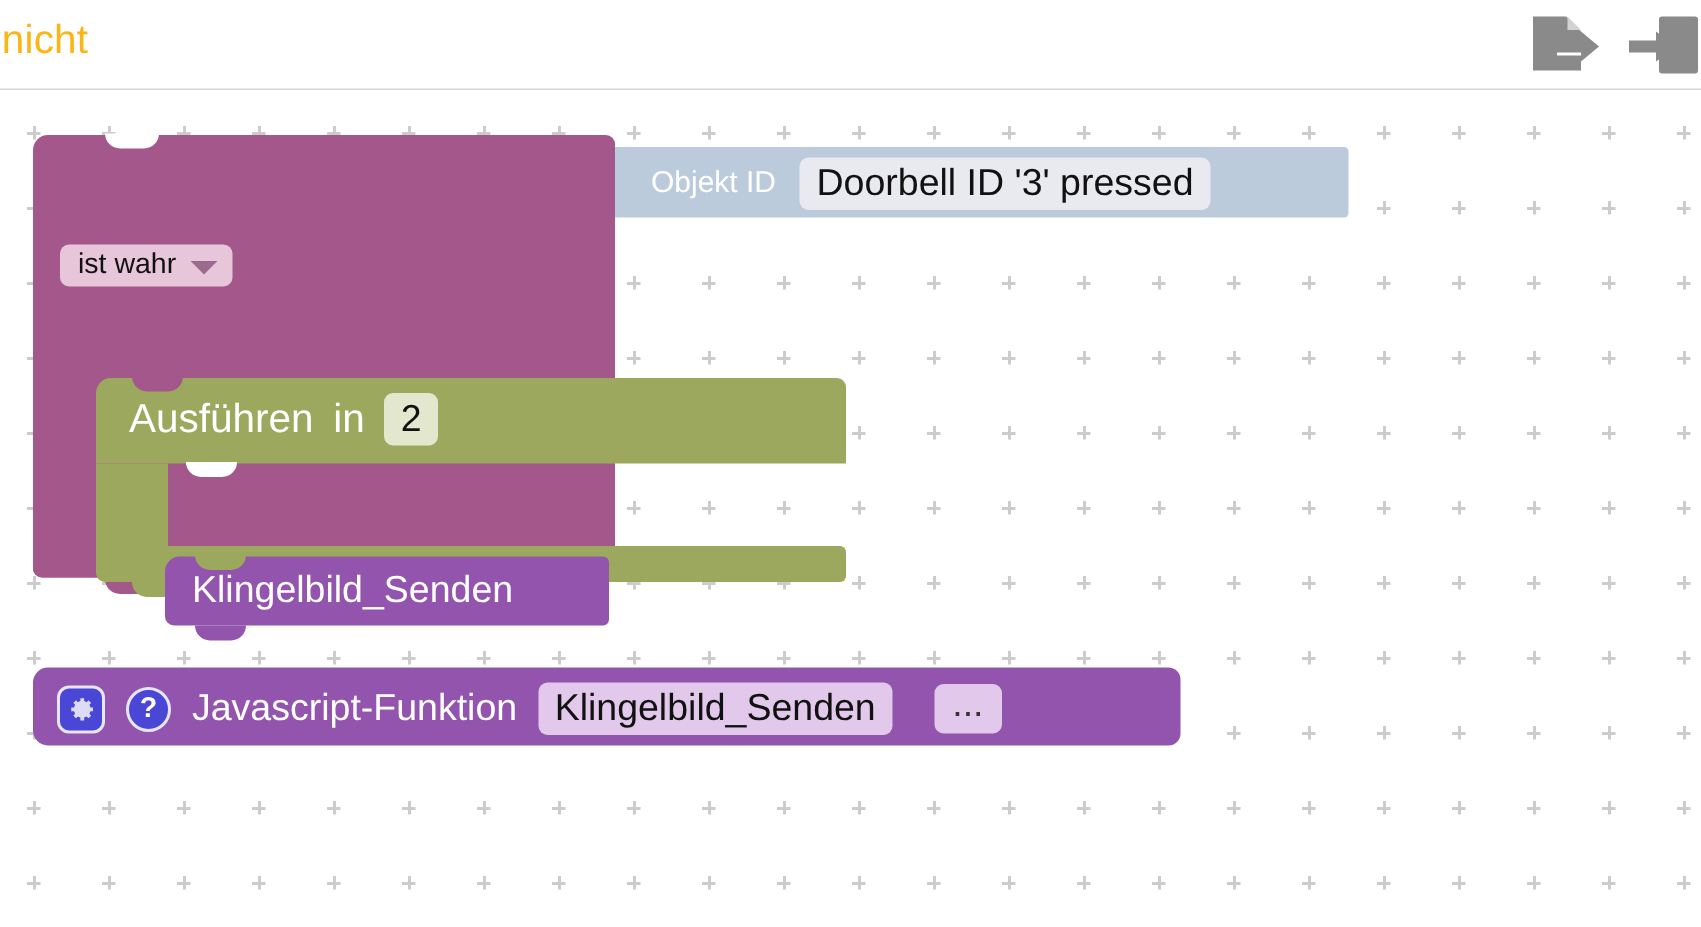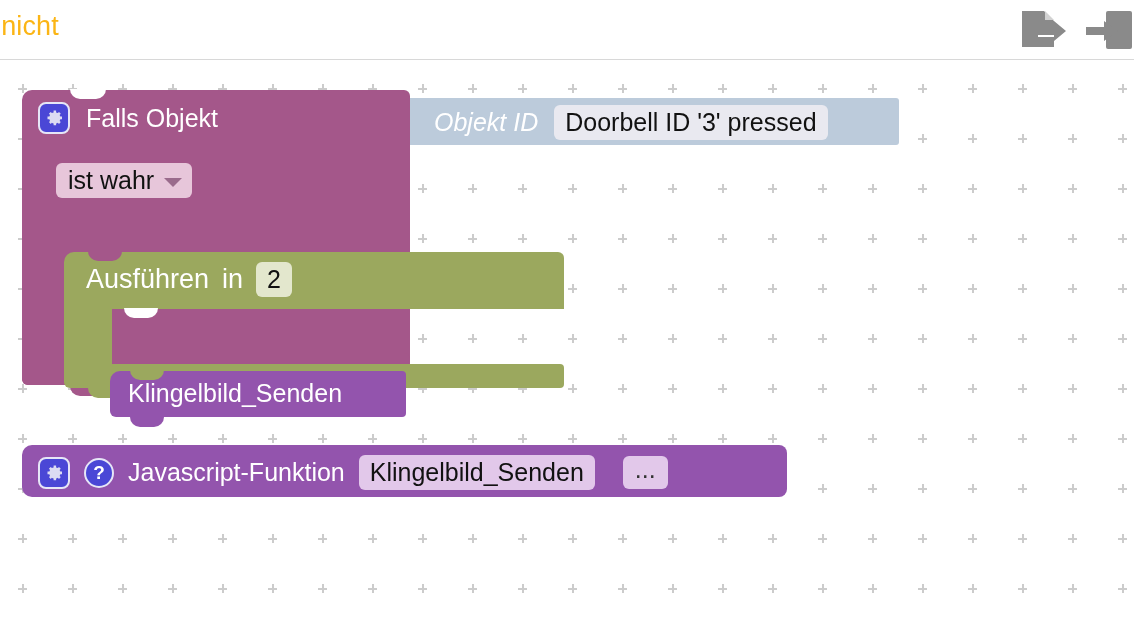--- a/index.html
+++ b/index.html
@@ -203,23 +203,22 @@
 
   
   .dropdown {
     display: inline-flex;
     align-items: center;
     gap: 10px;
     background: #e7c6da;
     color: #111111;
     border-radius: 6px;
     padding: 3px 10px 3px 12px;
-    font-size: 25px;
+    font-size: 19px;
     white-space: nowrap;
-    margin-left: 16px;
   }
   .dropdown.olive { background: #e3e7cd; }
   .caret {
     width: 0; height: 0;
     border-left: 9px solid transparent;
     border-right: 9px solid transparent;
     border-top: 9px solid #9a6b8c;
     margin-top: 3px;
   }
   .dropdown.olive .caret { border-top-color: #8c9560; }
@@ -275,23 +274,22 @@
   .objektid-content {
     position: absolute;
     left: 46px;
     top: 7px;
     display: flex;
     align-items: center;
     gap: 16px;
   }
   .objektid-label {
     color: #ffffff;
-    font-size: 25px;
+    font-size: 20px;
     white-space: nowrap;
-    font-style: italic;
   }
 
   
   .blk-timeout {
     left: 64px;
     top: 192px;
     width: 500px;
     height: 136px;
   }
   .blk-timeout-head {
@@ -732,29 +730,20 @@
         <span class="field">Doorbell ID '3' pressed</span>
       </div>
     </div>
 
     <div class="block blk-if">
       <div class="blk-if-body"></div>
       <div class="notch-top"></div>
       <div class="blk-if-foot"></div>
       <div class="blk-if-tab"></div>
 
-      <div class="row-header">
-        <span class="gear-btn">
-          <svg width="20" height="20" viewBox="0 0 20 20">
-            <path fill="#dcdcf2" d="M10 6.3a3.7 3.7 0 100 7.4 3.7 3.7 0 000-7.4zm0 5.5a1.8 1.8 0 110-3.6 1.8 1.8 0 010 3.6z"></path>
-            <path fill="#dcdcf2" d="M18 8.6h-1.7a6.6 6.6 0 00-.7-1.7l1.2-1.2-1.8-1.8-1.2 1.2a6.6 6.6 0 00-1.7-.7V2.5H9.6v1.9a6.6 6.6 0 00-1.7.7L6.7 3.9 4.9 5.7l1.2 1.2a6.6 6.6 0 00-.7 1.7H3.5v2.6h1.9c.2.6.4 1.2.7 1.7l-1.2 1.2 1.8 1.8 1.2-1.2c.5.3 1.1.5 1.7.7v1.9h2.5v-1.9c.6-.2 1.2-.4 1.7-.7l1.2 1.2 1.8-1.8-1.2-1.2c.3-.5.5-1.1.7-1.7H18V8.6z"></path>
-          </svg>
-        </span>
-        <span class="blk-label">Falls Objekt</span>
-      </div>
 
       <div class="row-cond">
         <span class="dropdown">
           <span>ist wahr</span>
           <span class="caret"></span>
         </span>
       </div>
 
     </div>
 

